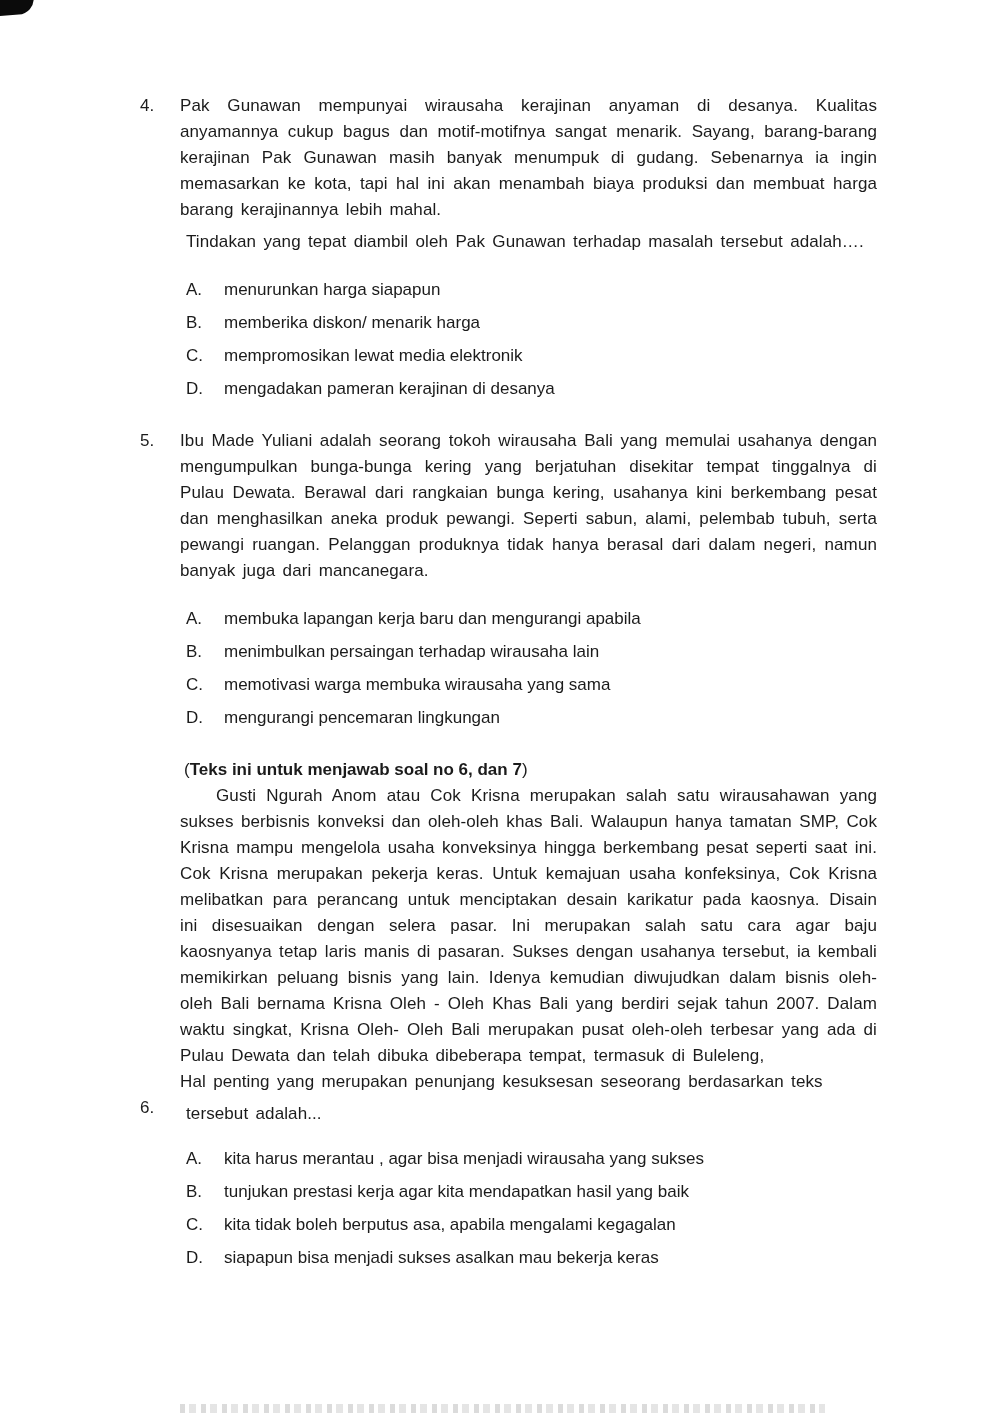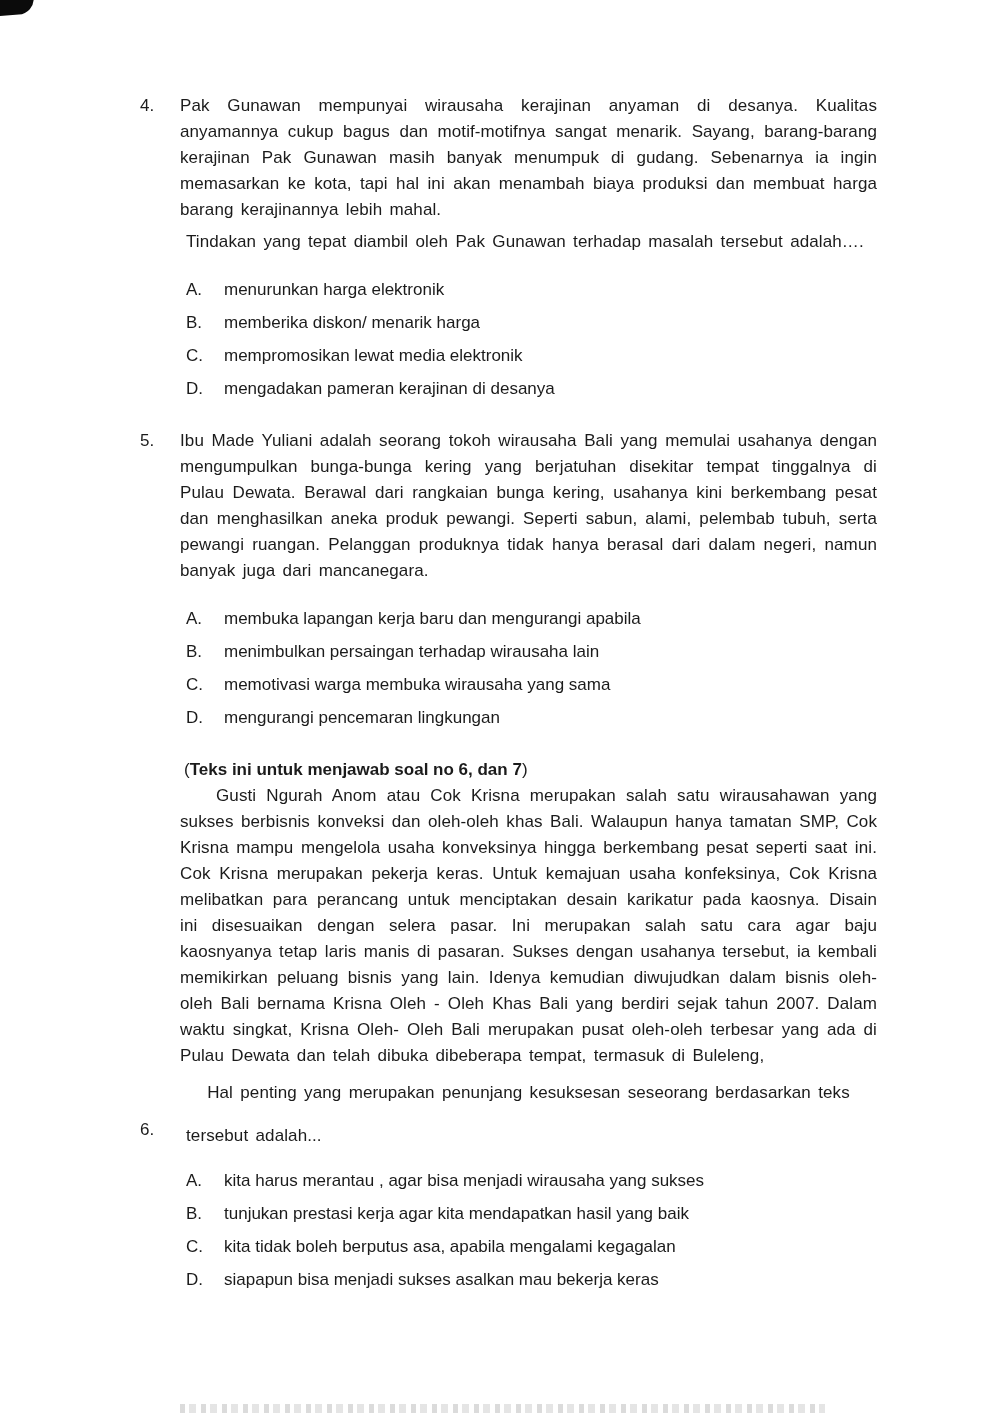--- a/index.html
+++ b/index.html
@@ -40,21 +40,21 @@
   .stem { margin: 6px; text-align: justify; word-spacing: 2.5px; letter-spacing: 0.1px; }
   .options { margin-top: 22px; }
   .option { display: flex; margin-bottom: 7px; padding-left: 6px; }
   .option:last-child { margin-bottom: 0; }
   .letter { width: 38px; flex: none; }
   .otext { flex: 1; }
   .sec-gap { margin-top: 26px; }
   .passage-header { margin: 0; padding-left: 4px; }
   .passage-header .bold { font-weight: bold; }
   .passage-body { margin: 0; text-align: justify; text-indent: 36px; word-spacing: 2.5px; letter-spacing: 0.1px; }
-  .stem-line1 { margin: 11px; word-spacing: 2.5px; letter-spacing: 0.1px; text-align: center; }
+  .stem-line1 { margin: 0; word-spacing: 2.5px; letter-spacing: 0.1px; }
   .opts-gap { margin-top: 19px; }
   .bottom-artifact {
     position: absolute;
     left: 180px;
     bottom: 0px;
     width: 645px;
     height: 9px;
     opacity: 0.45;
     background: repeating-linear-gradient(90deg,
       rgba(110,110,110,0.55) 0px, rgba(110,110,110,0.55) 5px,
@@ -73,21 +73,21 @@
   <div class="content">
 
     <div class="qrow">
       <div class="gutter">4.</div>
       <div class="qbody">
         <p class="para">Pak Gunawan mempunyai wirausaha kerajinan anyaman di desanya. Kualitas anyamannya cukup bagus dan motif-motifnya sangat menarik. Sayang, barang-barang kerajinan Pak Gunawan masih banyak menumpuk di gudang. Sebenarnya ia ingin memasarkan ke kota, tapi hal ini akan menambah biaya produksi dan membuat harga barang kerajinannya lebih mahal.</p>
         <p class="stem">Tindakan yang tepat diambil oleh Pak Gunawan terhadap masalah tersebut adalah….</p>
         <div class="options">
           <div class="option">
             <span class="letter">A.</span>
-            <span class="otext">menurunkan harga elektronik</span>
+            <span class="otext">menurunkan harga siapapun</span>
           </div>
           <div class="option">
             <span class="letter">B.</span>
             <span class="otext">memberika diskon/ menarik harga</span>
           </div>
           <div class="option">
             <span class="letter">C.</span>
             <span class="otext">mempromosikan lewat media elektronik</span>
           </div>
           <div class="option">

